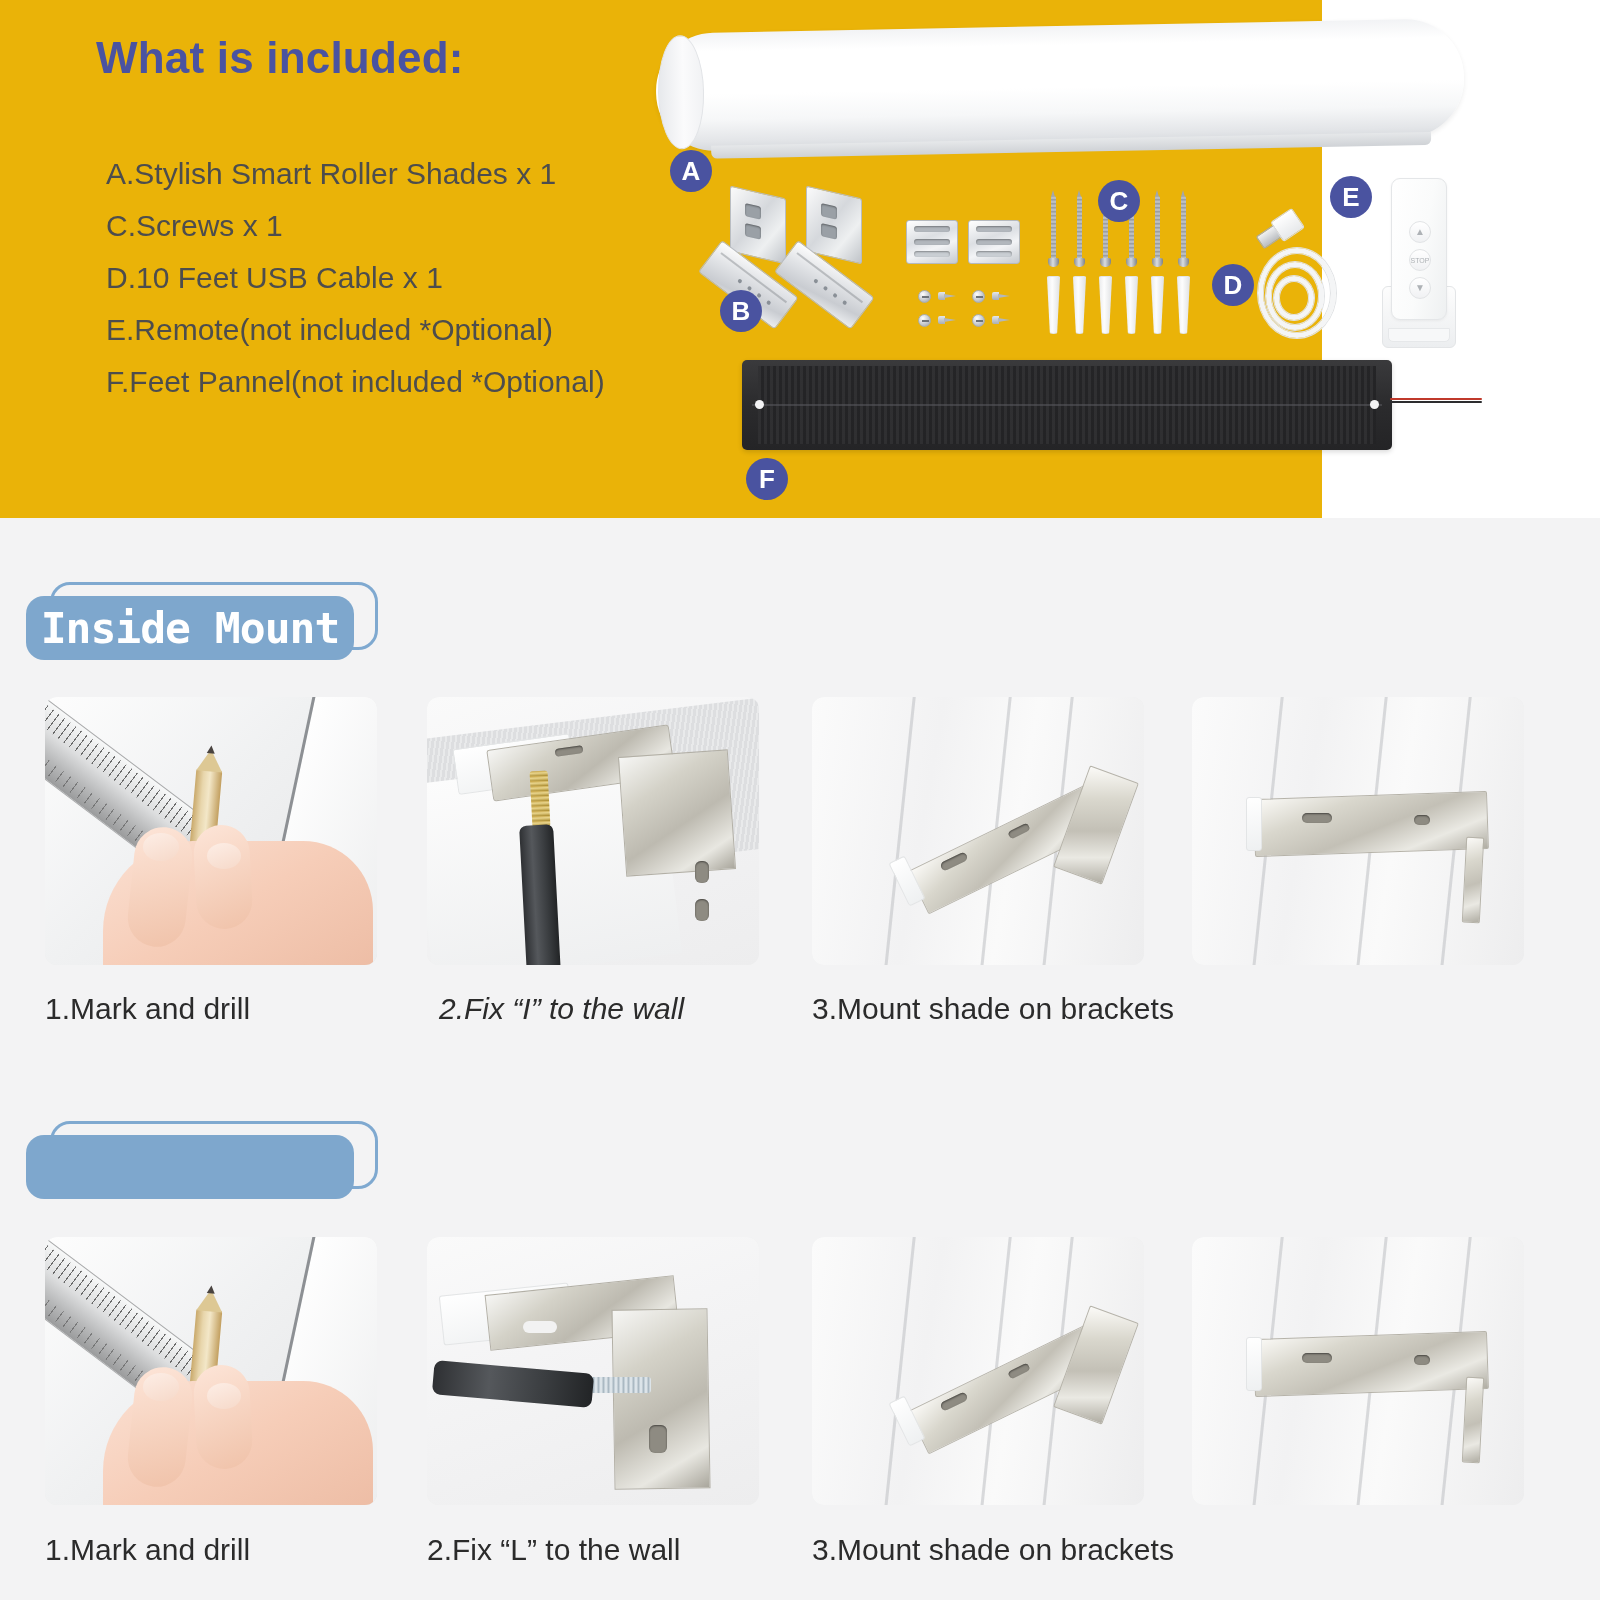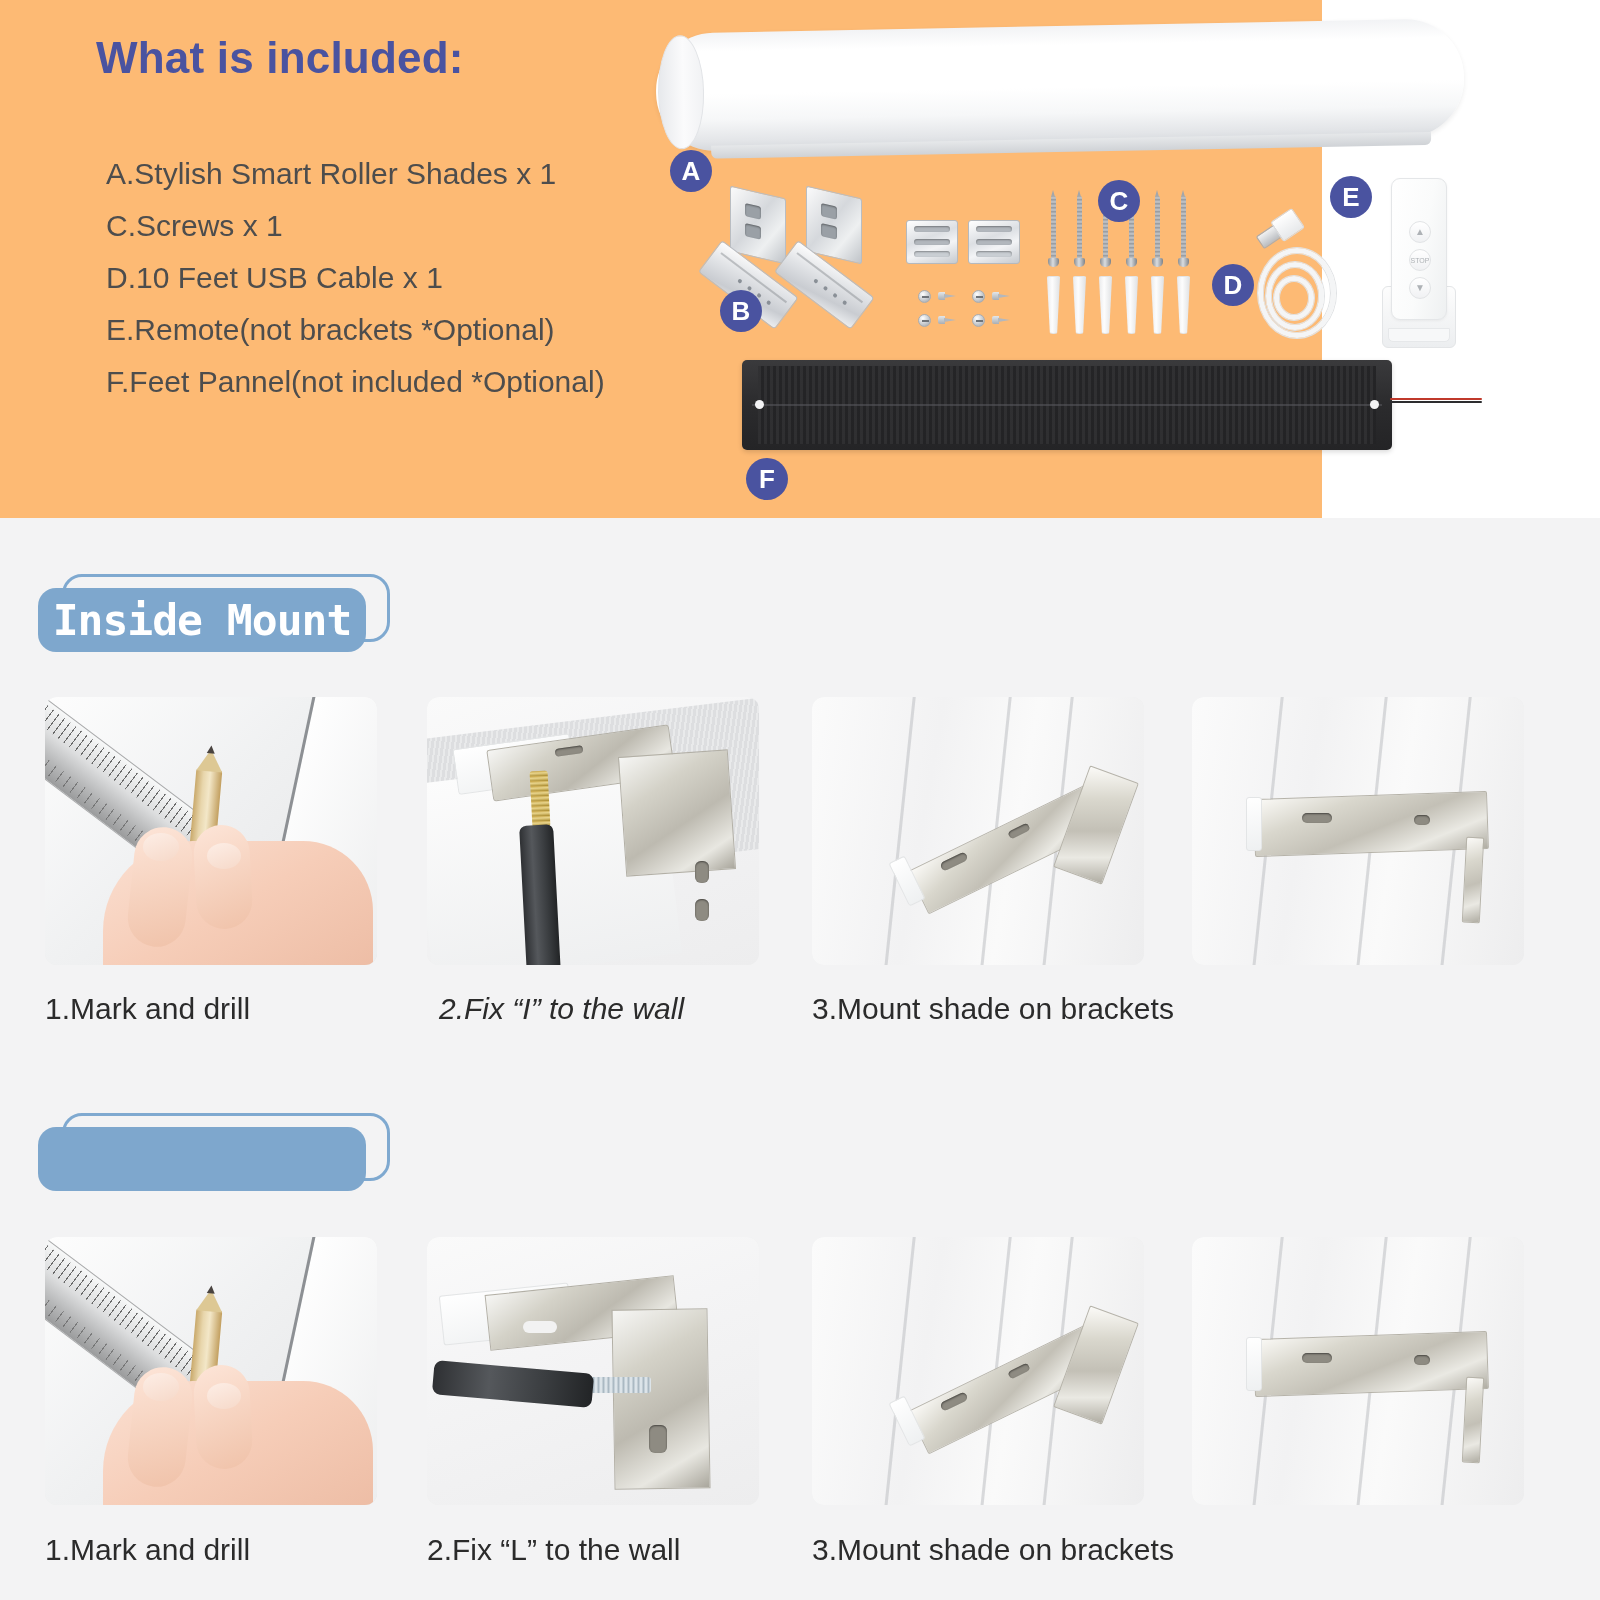--- a/index.html
+++ b/index.html
@@ -9,21 +9,21 @@
     background: #ffffff;
     position: relative;
     overflow: hidden;
   }
 
   
   .included-section {
     position: absolute;
     left: 0; top: 0;
     width: 1322px; height: 518px;
-    background: #fdba74;
+    background: #eab308;
   }
   .included-title {
     position: absolute;
     left: 96px; top: 33px;
     font-size: 44px;
     font-weight: bold;
     color: #4a53a0;
     letter-spacing: 0.2px;
   }
   .included-list {
@@ -352,22 +352,22 @@
     width: 1600px; height: 1082px;
     background: #f3f3f4;
   }
   .mount-section { position: absolute; left: 0; width: 1600px; }
   .mount-section.inside { top: 0; height: 547px; }
   .mount-section.outside { top: 547px; height: 535px; }
 
   
   .mount-badge {
     position: absolute;
-    left: 38px;
-    width: 352px; height: 78px;
+    left: 26px;
+    width: 352px; height: 78px; margin-top: 8px;
   }
   .mount-badge .outline {
     position: absolute;
     left: 24px; top: 0;
     width: 328px; height: 68px;
     border: 3px solid #7fa9d0;
     border-radius: 20px;
     background: transparent;
   }
   .mount-badge .fill {
@@ -561,21 +561,21 @@
 <body>
 
 <div class="included-section">
 
   <div class="included-title">What is included:</div>
 
   <div class="included-list">
     <div class="included-item">A.Stylish Smart Roller Shades x 1</div>
     <div class="included-item">C.Screws x 1</div>
     <div class="included-item">D.10 Feet USB Cable x 1</div>
-    <div class="included-item">E.Remote(not brackets *Optional)</div>
+    <div class="included-item">E.Remote(not included *Optional)</div>
     <div class="included-item">F.Feet Pannel(not included *Optional)</div>
   </div>
 
   <div class="parts-area">
 
     <div class="shade-tube">
       <div class="body"></div>
       <div class="cap"></div>
       <div class="hem"></div>
     </div>

